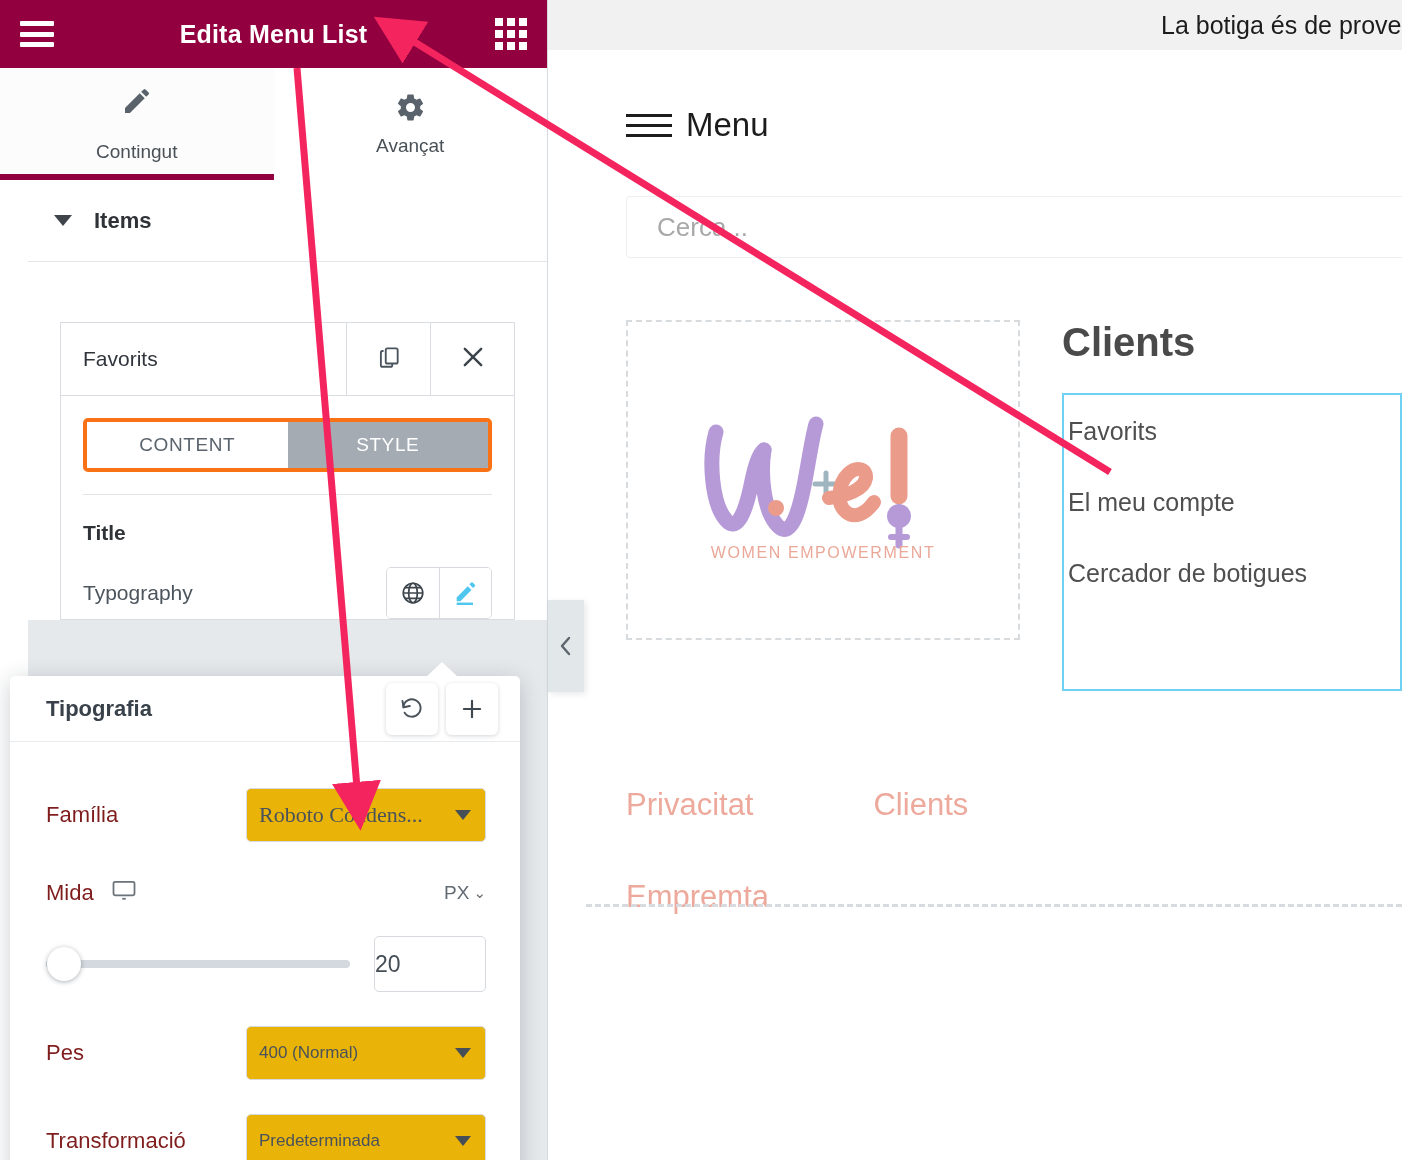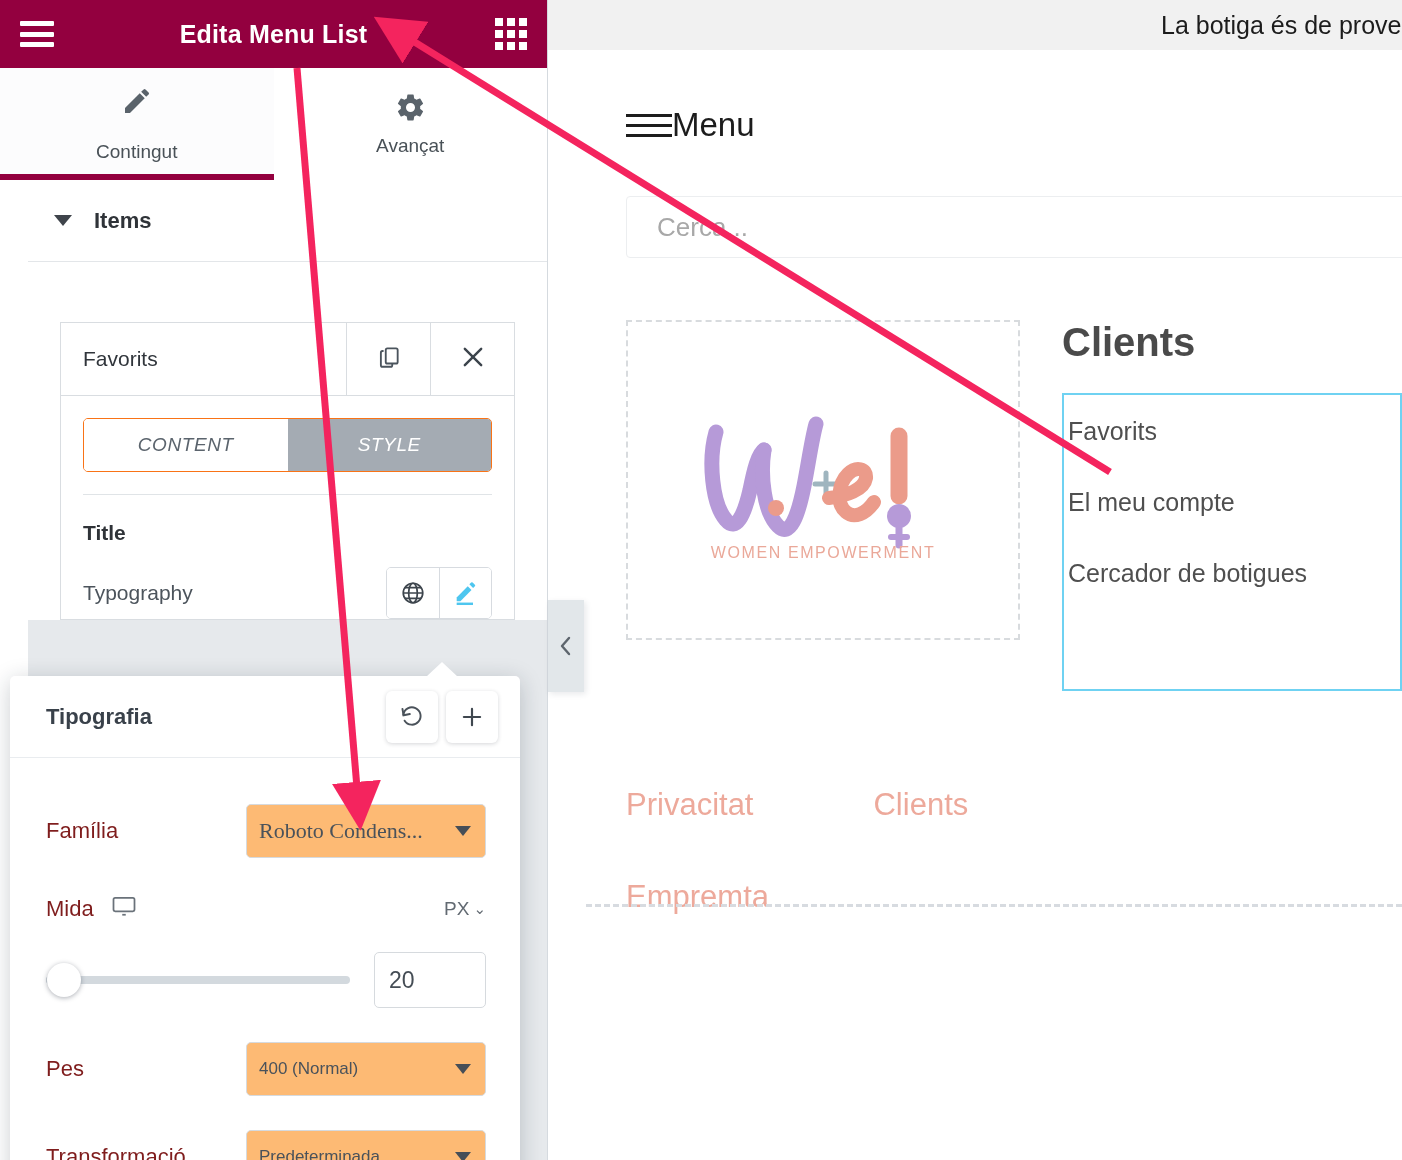--- a/index.html
+++ b/index.html
@@ -67,21 +67,21 @@
   .repeater-label {
     flex: 1; display: flex; align-items: center; padding-left: 22px;
     font-size: 21px; color: #30353b;
   }
   .repeater-btn {
     width: 84px; border-left: 1px solid #d9dde1;
     display: flex; align-items: center; justify-content: center; cursor: pointer;
   }
   .repeater-body { border-top: 1px solid #d9dde1; padding: 22px 22px 0 22px; }
 
-  .seg-control { display: flex; border: 1px solid #f97316; border-radius: 5px; overflow: hidden; height: 54px; font-style: italic; }
+  .seg-control { display: flex; border: 4px solid #f97316; border-radius: 5px; overflow: hidden; height: 54px; }
   .seg {
     flex: 1; display: flex; align-items: center; justify-content: center;
     font-size: 19px; letter-spacing: .6px; color: #5b646d; cursor: pointer; background: #fff;
   }
   .seg.active { background: #a4abb3; color: #ffffff; }
 
   .style-block { border-top: 1px solid #e0e4e7; margin-top: 22px; padding: 26px 0 0 0; }
   .style-title { font-size: 21px; font-weight: bold; color: #2f3338; padding-left: 0; }
   .ctrl-row { display: flex; align-items: center; justify-content: space-between; margin-top: 22px; }
   .ctrl-label { font-size: 21px; color: #4c545c; }
@@ -95,69 +95,69 @@
     background: #ffffff; border-radius: 5px;
     box-shadow: 0 4px 22px rgba(24,35,50,.22);
     z-index: 40;
   }
   .typo-pop::before {
     content: ""; position: absolute; top: -14px; right: 62px;
     border-left: 16px solid transparent; border-right: 16px solid transparent;
     border-bottom: 15px solid #fff;
   }
   .typo-head {
-    height: 82px; display: flex; align-items: center; justify-content: space-between;
+    height: 66px; display: flex; align-items: center; justify-content: space-between;
     padding: 0 22px 0 36px; border-bottom: 1px solid #e9ecef;
   }
   .typo-head-title { font-size: 22px; font-weight: bold; color: #39414a; }
   .typo-head-btns { display: flex; gap: 8px; }
   .typo-head-btn { width: 52px; height: 52px; border-radius: 6px; background: #fff; box-shadow: 0 1px 4px rgba(20,30,45,.18); display: flex; align-items: center; justify-content: center; cursor: pointer; }
   .typo-body { padding: 46px 34px 26px 36px; }
   .typo-row { display: flex; align-items: center; justify-content: space-between; }
   .typo-label { font-size: 22px; color: #7f1d1d; display: flex; align-items: center; gap: 16px; }
   .select-box {
     width: 240px; height: 54px; border: 1px solid #d6dade; border-radius: 5px;
     display: flex; align-items: center; justify-content: space-between;
-    padding: 0 14px 0 12px; background: #fdba74; cursor: pointer;
+    padding: 0 14px 0 12px; background: #eab308; cursor: pointer;
   }
   .select-val { font-size: 17px; color: #4a525a; white-space: nowrap; overflow: hidden; }
   .select-val.serif { font-family: "Liberation Serif", serif; font-size: 22px; }
   .caret-sm { width: 0; height: 0; border-left: 8px solid transparent; border-right: 8px solid transparent; border-top: 10px solid #464e57; flex: 0 0 auto; }
   .unit-pill { font-size: 19px; color: #626a72; display: flex; align-items: center; gap: 4px; cursor: pointer; }
   .unit-chev { font-size: 15px; }
 
   .slider-row { display: flex; align-items: center; gap: 24px; margin-top: 26px; }
   .slider-track { flex: 1; height: 8px; background: #d3d9de; border-radius: 4px; position: relative; }
   .slider-fill { position: absolute; left: 0; top: 0; bottom: 0; width: 8%; background: #d3d9de; border-radius: 4px; }
   .slider-thumb {
     position: absolute; left: 6%; top: 50%; transform: translate(-50%, -50%);
     width: 34px; height: 34px; border-radius: 50%; background: #fff;
     box-shadow: 0 1px 5px rgba(20,30,45,.35); cursor: pointer;
   }
   .num-input {
     width: 112px; height: 56px; border: 1px solid #d6dade; border-radius: 5px;
-    display: flex; align-items: center; padding-left: 14px;
+    display: flex; align-items: center; 
     font-size: 23px; color: #454d55; background: #fff;
   }
   .typo-row.gap { margin-top: 34px; }
 
   
   .preview {
     position: absolute; left: 548px; top: 0; right: 0; bottom: 0;
     background: #ffffff; overflow: hidden;
   }
   .store-notice {
     height: 50px; background: #f1f1f1;
     display: flex; align-items: center; justify-content: flex-end;
     padding-right: 0; overflow: hidden;
   }
   .store-notice-text { font-size: 25px; color: #1c1c1c; white-space: nowrap; margin-right: -12px; }
 
   .preview-body { padding: 56px 0 0 78px; position: relative; }
-  .menu-toggle { display: flex; align-items: center; gap: 0; cursor: pointer; }
+  .menu-toggle { display: flex; align-items: center; gap: 14px; cursor: pointer; }
   .menu-bars { display: flex; flex-direction: column; gap: 7px; width: 46px; }
   .menu-bars span { height: 3px; background: #1c1c1c; display: block; }
   .menu-word { font-size: 33px; color: #1c1c1c; font-family: "Liberation Sans Narrow", "Liberation Sans", sans-serif; }
 
   .search-box {
     margin-top: 52px; margin-right: 0; height: 62px;
     border: 1px solid #eceef0; border-radius: 4px;
     display: flex; align-items: center; padding-left: 30px;
     width: 820px;
   }

